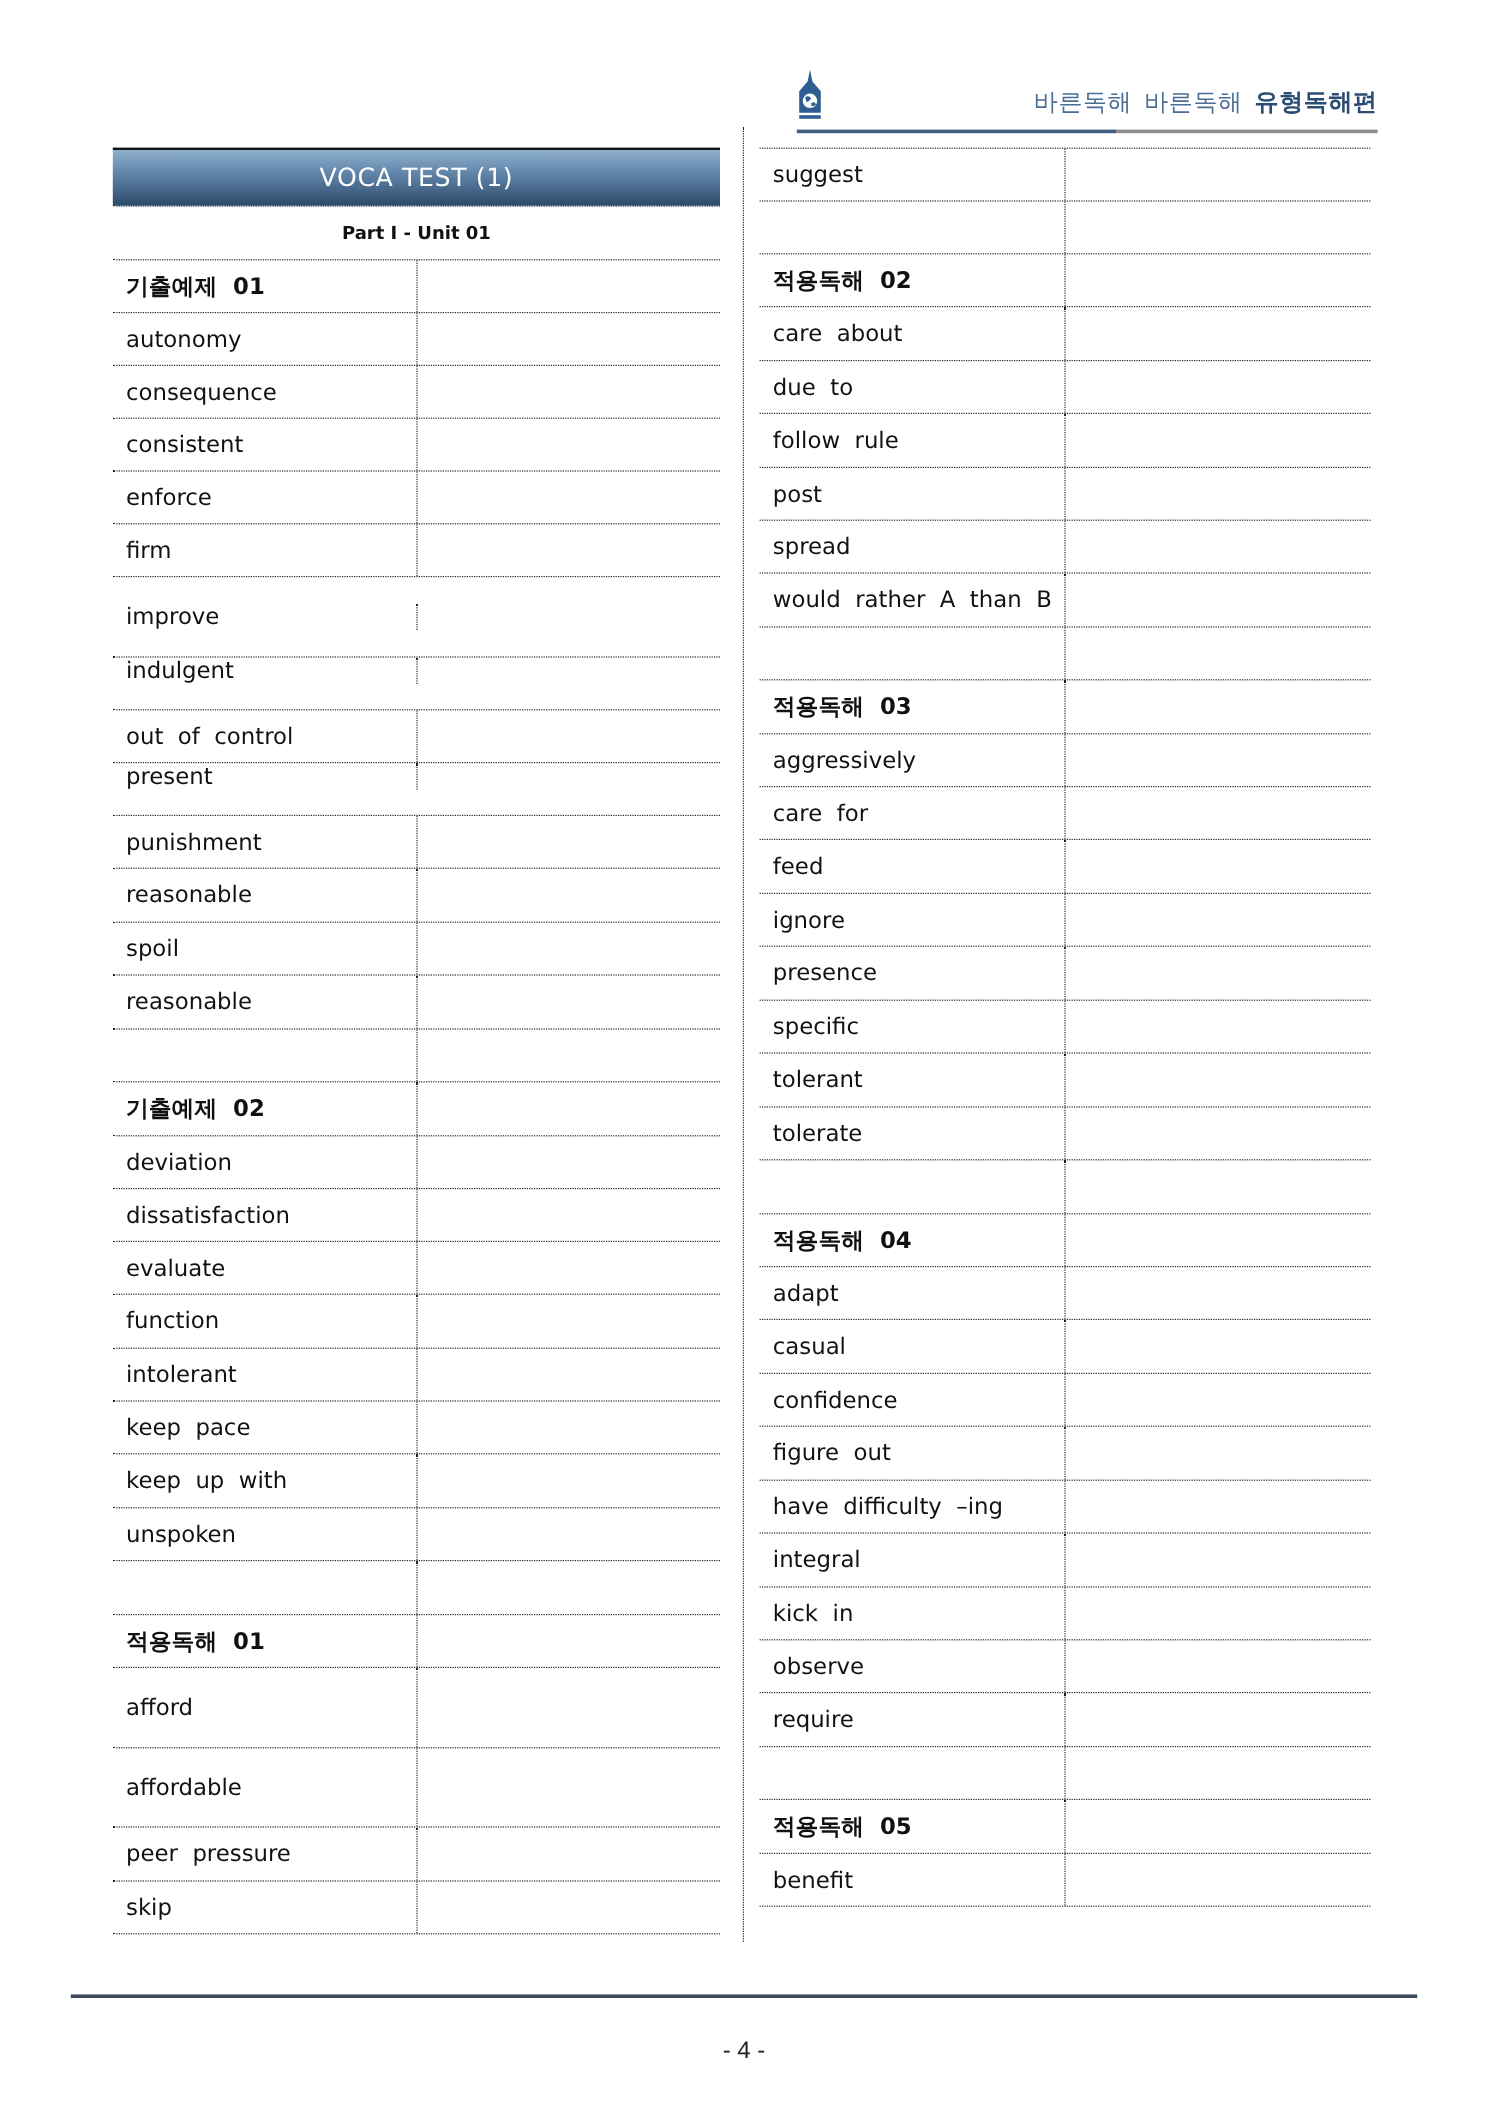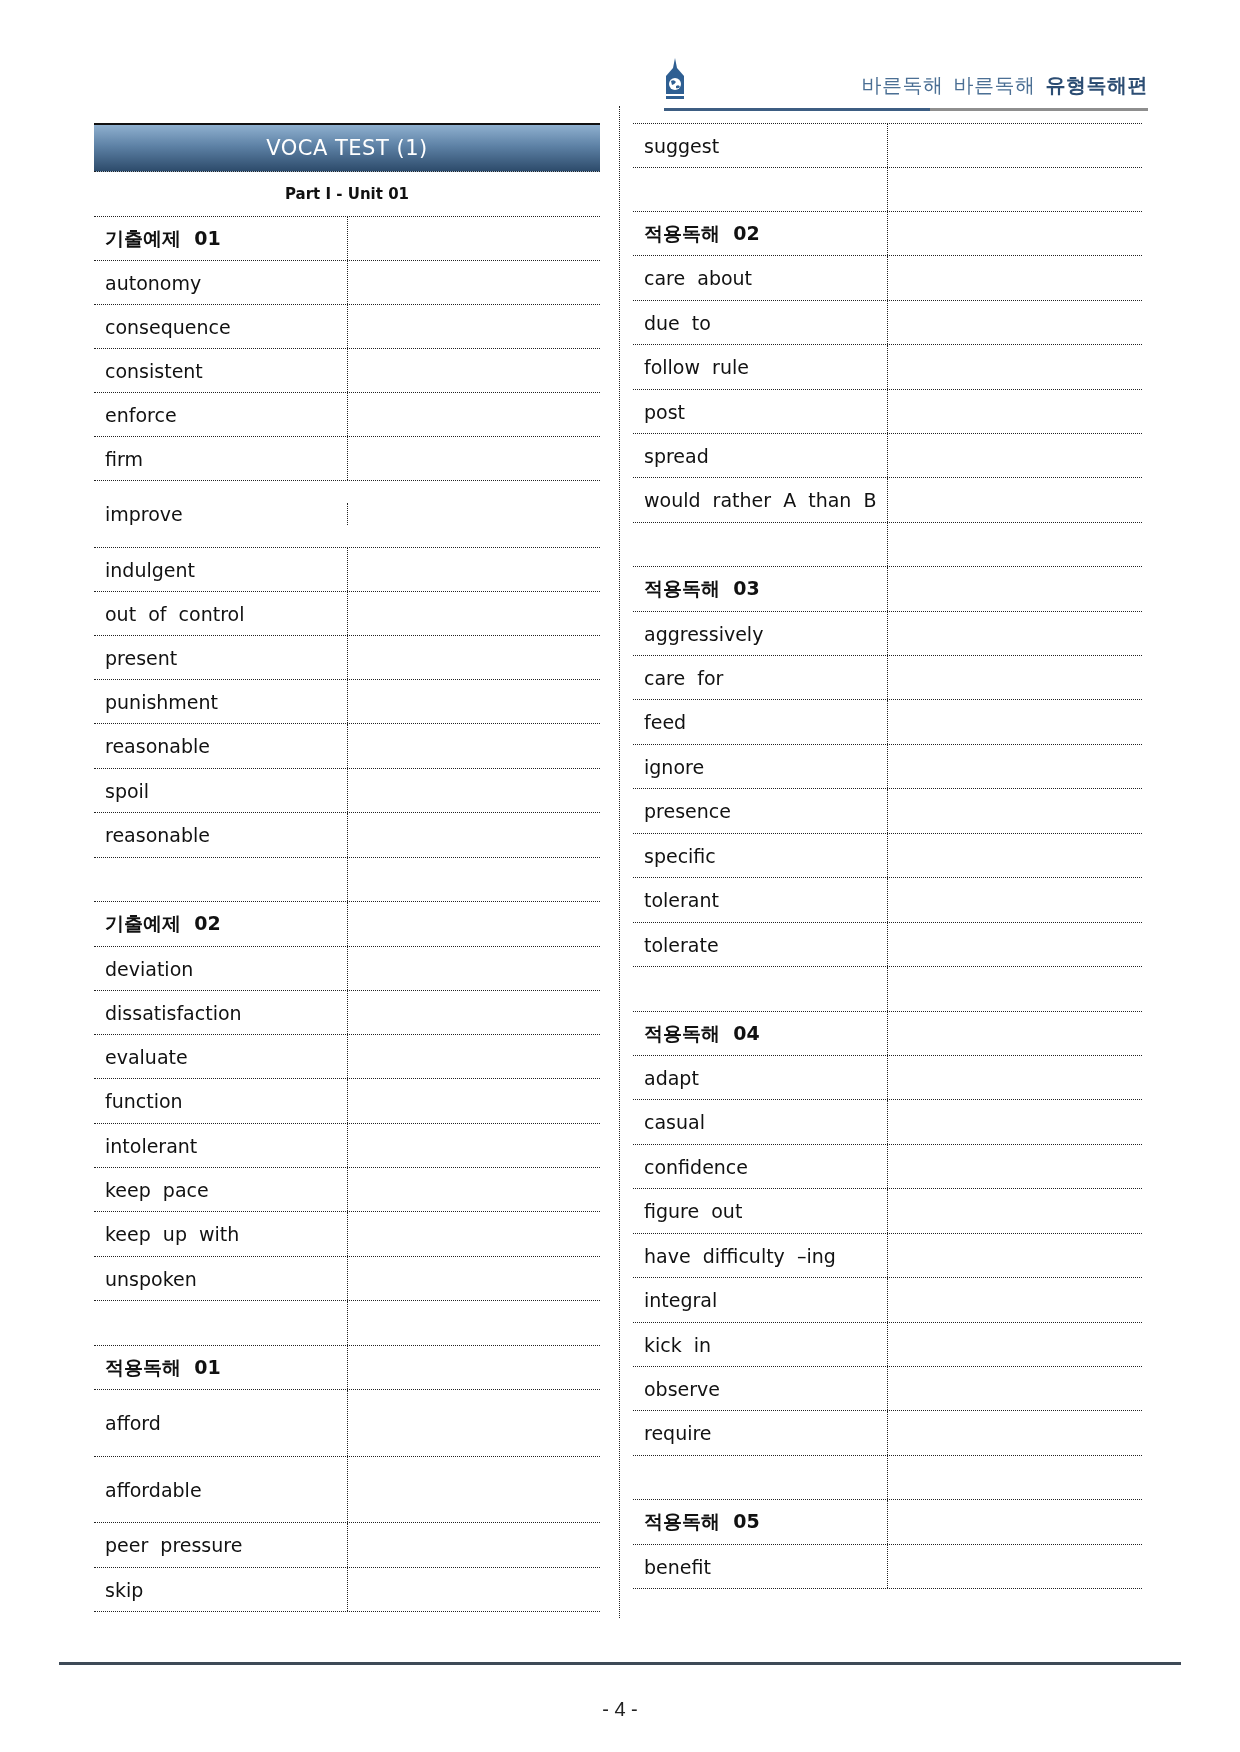--- a/index.html
+++ b/index.html
@@ -77,29 +77,29 @@
         <div class="cell-answer"></div>
       </div>
       <div class="row word" style="height: 44px;">
         <div class="cell-word">firm</div>
         <div class="cell-answer"></div>
       </div>
       <div class="row word" style="height: 67px; align-items: center;">
         <div class="cell-word">improve</div>
         <div class="cell-answer"></div>
       </div>
-      <div class="row word" style="height: 44px;">
+      <div class="row word" style="height: 44px; flex-direction: column;">
         <div class="cell-word">indulgent</div>
         <div class="cell-answer"></div>
       </div>
       <div class="row word" style="height: 44px;">
         <div class="cell-word">out  of  control</div>
         <div class="cell-answer"></div>
       </div>
-      <div class="row word" style="height: 44px;">
+      <div class="row word" style="height: 44px; flex-direction: column;">
         <div class="cell-word">present</div>
         <div class="cell-answer"></div>
       </div>
       <div class="row word" style="height: 44px;">
         <div class="cell-word">punishment</div>
         <div class="cell-answer"></div>
       </div>
       <div class="row word" style="height: 45px;">
         <div class="cell-word">reasonable</div>
         <div class="cell-answer"></div>

